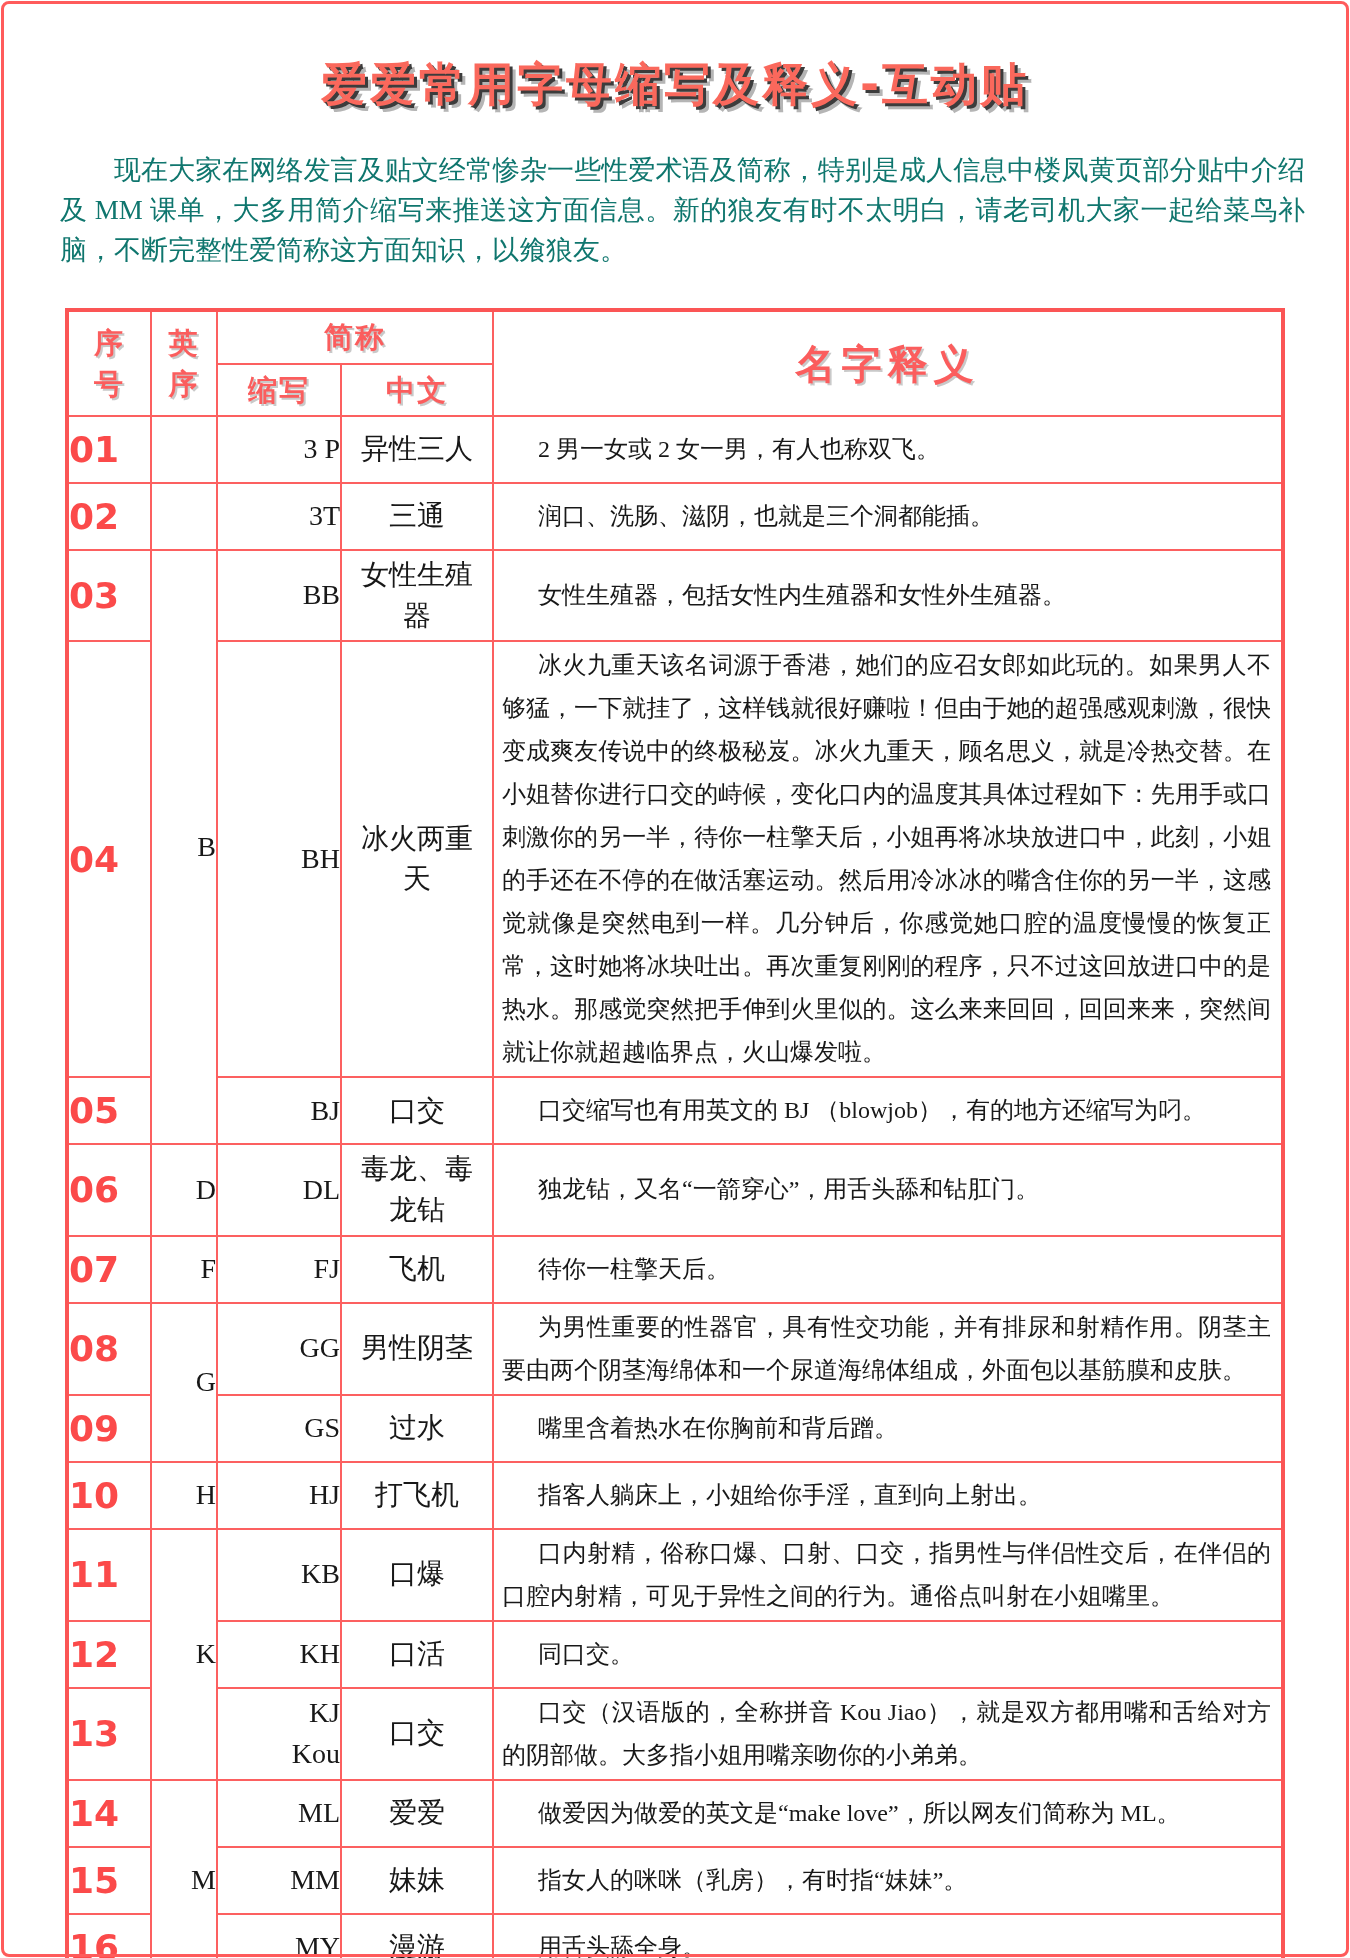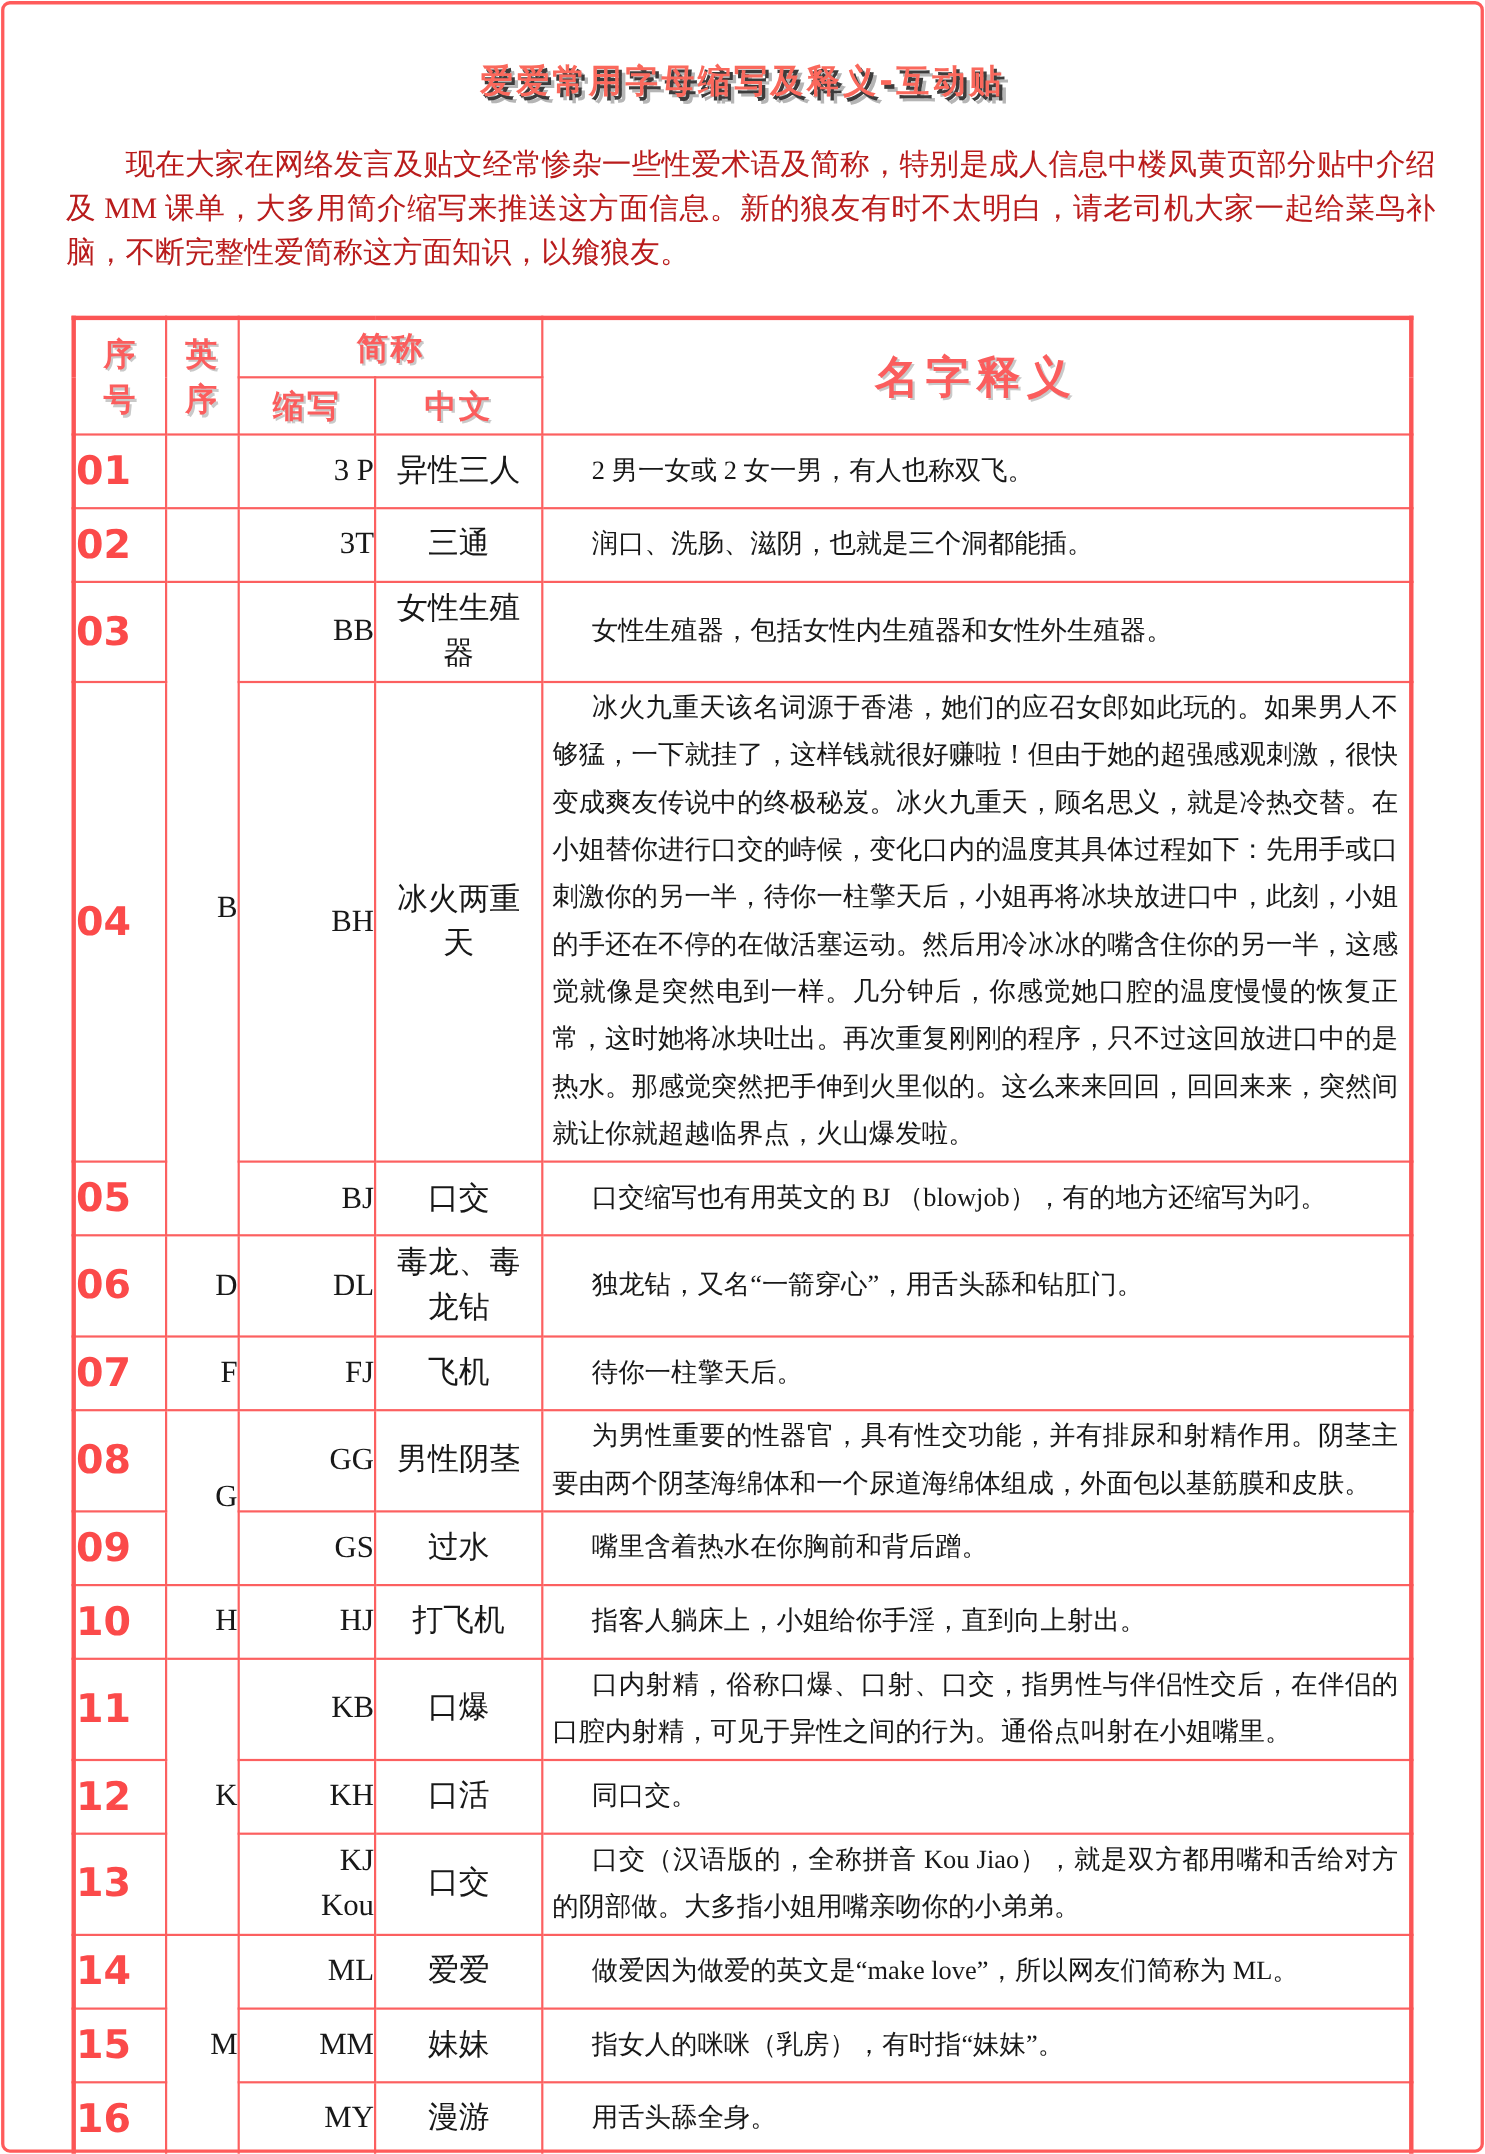--- a/index.html
+++ b/index.html
@@ -8,27 +8,27 @@
     font-family:"Liberation Serif","DejaVu Serif",serif;color:#111;
     overflow:hidden;
   }
   .page-border{
     position:absolute;inset:1px;border:3px solid #ff5b5b;border-radius:8px;
     pointer-events:none;
   }
   .title{
     margin:54px 30px 0;text-align:center;
     font-family:"DejaVu Sans",sans-serif;font-weight:bold;
-    font-size:30px;letter-spacing:3px;color:#fa685c;
+    font-size:46px;letter-spacing:3px;color:#fa685c;
     text-shadow:3px 3px 0 #3c3c3c,6px 6px 0 #b5b5b5;
     white-space:nowrap;
   }
   .intro{
     margin:34px 45px 0 60px;font-size:27px;line-height:40px;
-    text-align:justify;text-indent:2em;color:#b91c1c;
+    text-align:justify;text-indent:2em;color:#0f766e;
   }
   table.abbr{
     border-collapse:collapse;table-layout:fixed;
     width:1220px;margin:38px auto 0;
     border:4px solid #fb5555;
   }
   table.abbr th,table.abbr td{
     border:2px solid #fc6060;vertical-align:middle;
   }
   th.th-a{

